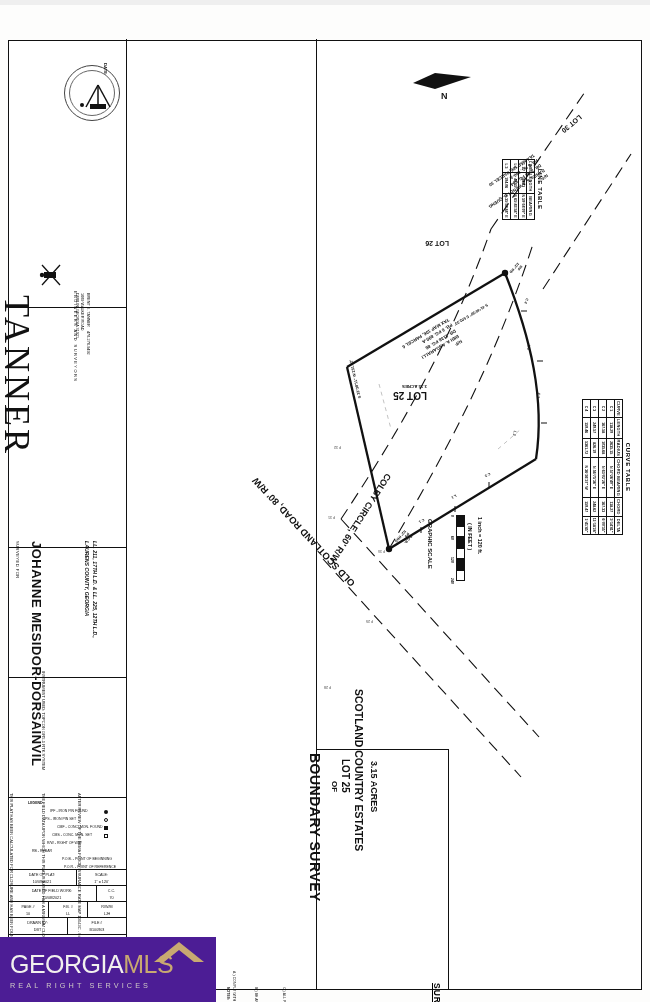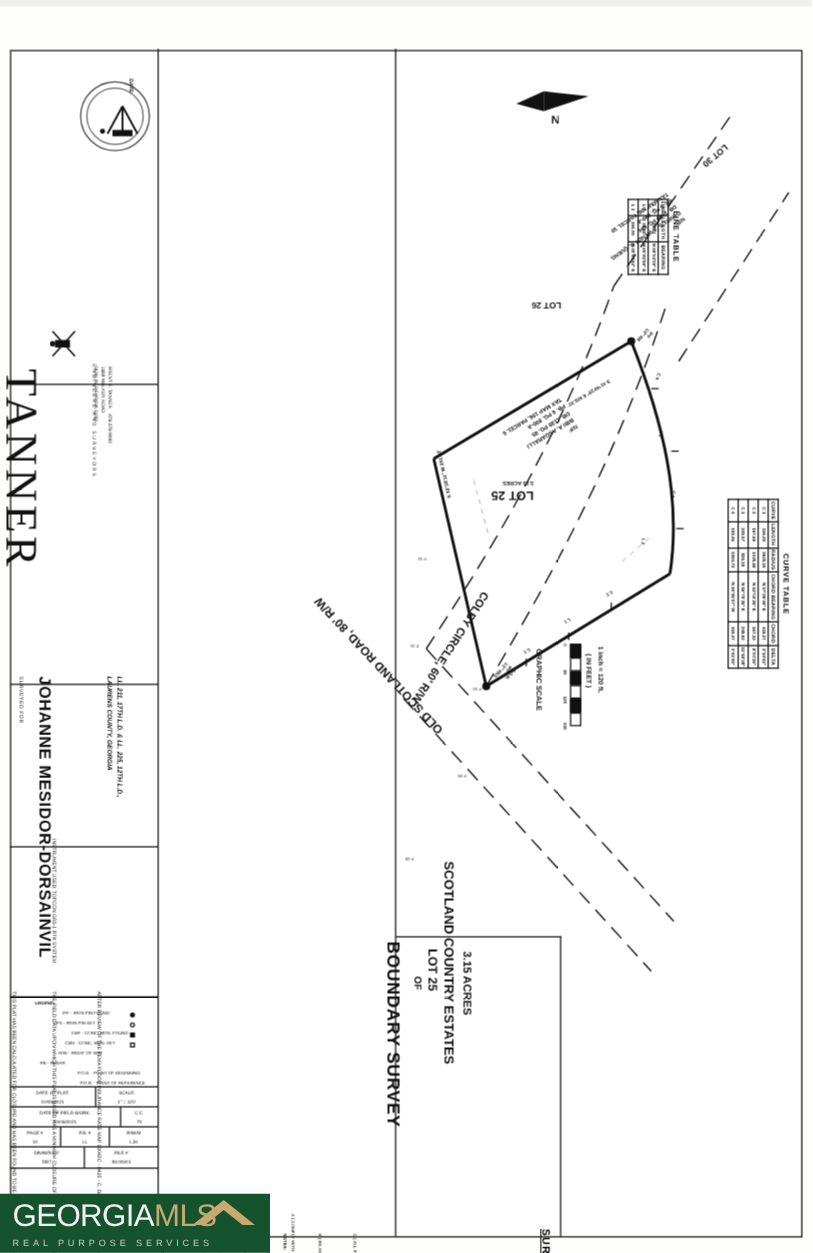--- a/index.html
+++ b/index.html
@@ -145,22 +145,22 @@
     position:absolute; width:56px; height:56px; border-radius:50%;
     border:1.2px solid #444;
   }
   #seal::after{
     content:""; position:absolute; left:4px; top:4px; right:4px; bottom:4px;
     border-radius:50%; border:.7px solid #666;
   }
 
   
   #watermark {
-    position:absolute; left:0; bottom:0; width:216px; height:47px;
-    background:#14532d;
+    position:absolute; left:0; bottom:0; width:216px; height:65px;
+    background:#4c1d95;
     display:flex; flex-direction:column; justify-content:center;
     padding-left:10px;
   }
   #wm-row { display:flex; align-items:center; }
   #wm-georgia { font-size:25px; color:#f2f0ee; letter-spacing:-.5px; font-weight:400;}
   #wm-mls { font-size:25px; color:#c8a971; letter-spacing:-.5px; font-weight:400;}
   #wm-sub { font-size:7.3px; color:#cfc9c6; letter-spacing:3.1px; margin-top:2px; }
   #wm-chevron { position:absolute; right:10px; top:4px; }
   #topstrip { position:absolute; left:0; top:0; width:650px; height:5px;
               background:#efefef; }
@@ -511,19 +511,19 @@
       </div>
 
     </div>
   </div>
 
   <div id="watermark">
     <div id="wm-row">
       <span id="wm-georgia">GEORGIA</span>
       <span id="wm-mls">MLS</span>
     </div>
-    <div id="wm-sub">REAL PURPOSE SERVICES</div>
+    <div id="wm-sub">REAL RIGHT SERVICES</div>
     <svg id="wm-chevron" width="54" height="22" viewBox="0 0 54 22">
       <path d="M 2 21 L 27 1 L 52 21 L 42 21 L 27 9 L 12 21 Z" fill="#c8a971"></path>
     </svg>
   </div>
 
 </div>
 
 </body></html>

